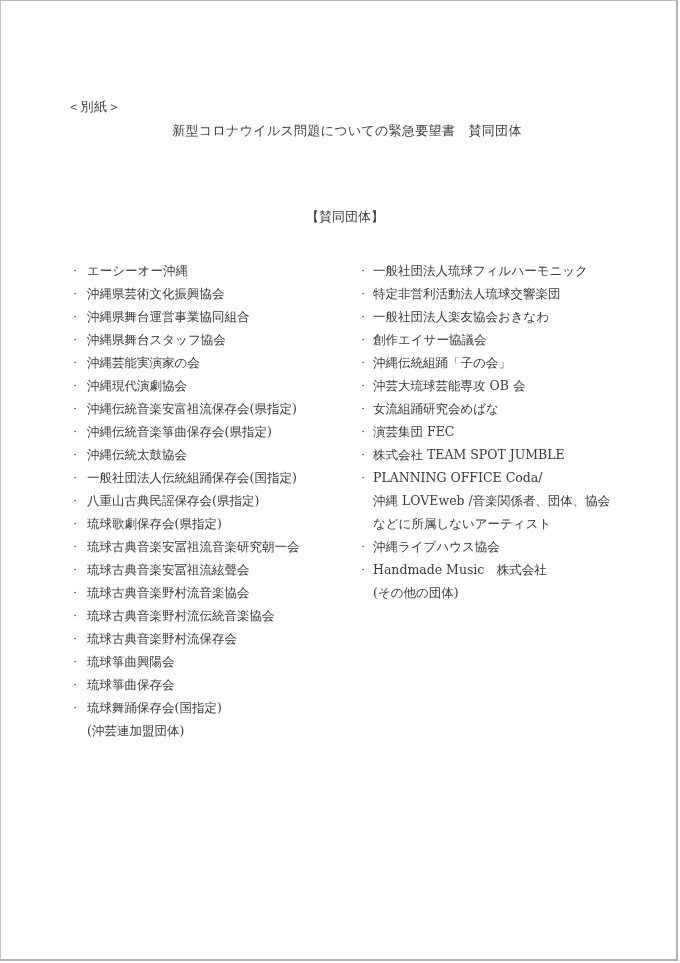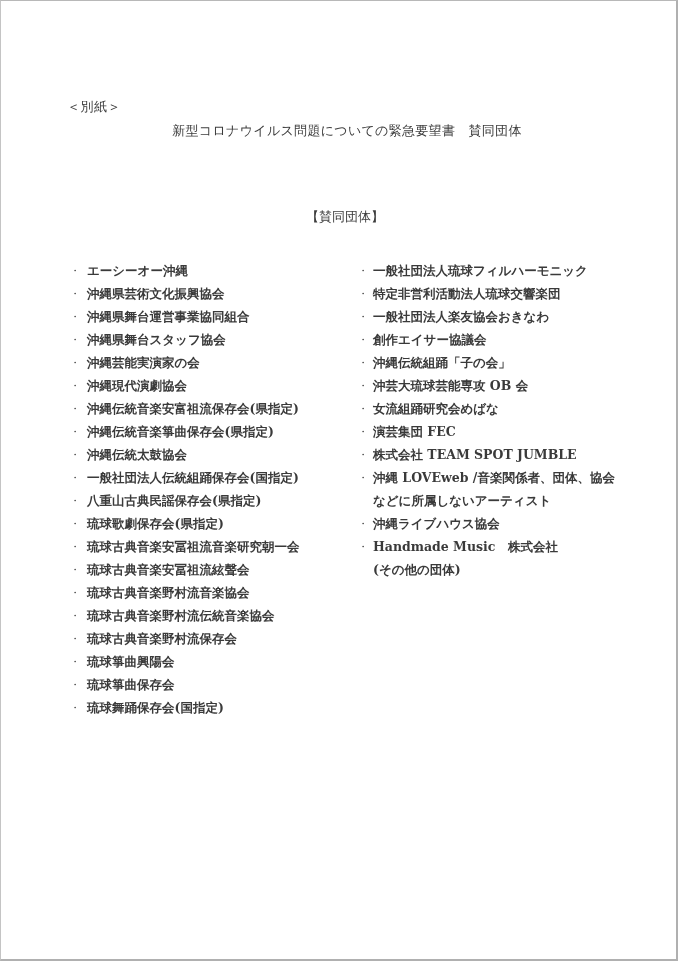--- a/index.html
+++ b/index.html
@@ -79,21 +79,21 @@
     }
     .col-right .item { padding-left: 17px; }
     .bullet {
       position: absolute;
       left: 3px;
       top: 0;
       font-size: 10px;
       color: #444;
     }
     .col-right .bullet { left: 2px; }
-    .line { display: block; font-weight: bold; }
+    .line { display: block; }
   </style>
 </head>
 <body>
 
 <div class="page">
   <div class="annex-label">＜別紙＞</div>
   <div class="doc-title">新型コロナウイルス問題についての緊急要望書　賛同団体</div>
   <div class="section-heading">【賛同団体】</div>
 
   <ul class="col col-left" id="left-list">
@@ -169,20 +169,21 @@
         <span class="bullet">・</span>
         <span class="line">琉球箏曲興陽会</span>
       </li>
       <li class="item">
         <span class="bullet">・</span>
         <span class="line">琉球箏曲保存会</span>
       </li>
       <li class="item">
         <span class="bullet">・</span>
         <span class="line">琉球舞踊保存会(国指定)</span>
+        <span class="line">(沖芸連加盟団体)</span>
       </li>
     </ul>
   <ul class="col col-right" id="right-list">
       <li class="item">
         <span class="bullet">・</span>
         <span class="line">一般社団法人琉球フィルハーモニック</span>
       </li>
       <li class="item">
         <span class="bullet">・</span>
         <span class="line">特定非営利活動法人琉球交響楽団</span>
@@ -210,20 +211,21 @@
       <li class="item">
         <span class="bullet">・</span>
         <span class="line">演芸集団 FEC</span>
       </li>
       <li class="item">
         <span class="bullet">・</span>
         <span class="line">株式会社 TEAM SPOT JUMBLE</span>
       </li>
       <li class="item">
         <span class="bullet">・</span>
+        <span class="line">PLANNING OFFICE Coda/</span>
         <span class="line">沖縄 LOVEweb /音楽関係者、団体、協会</span>
         <span class="line">などに所属しないアーティスト</span>
       </li>
       <li class="item">
         <span class="bullet">・</span>
         <span class="line">沖縄ライブハウス協会</span>
       </li>
       <li class="item">
         <span class="bullet">・</span>
         <span class="line">Handmade Music　株式会社</span>

